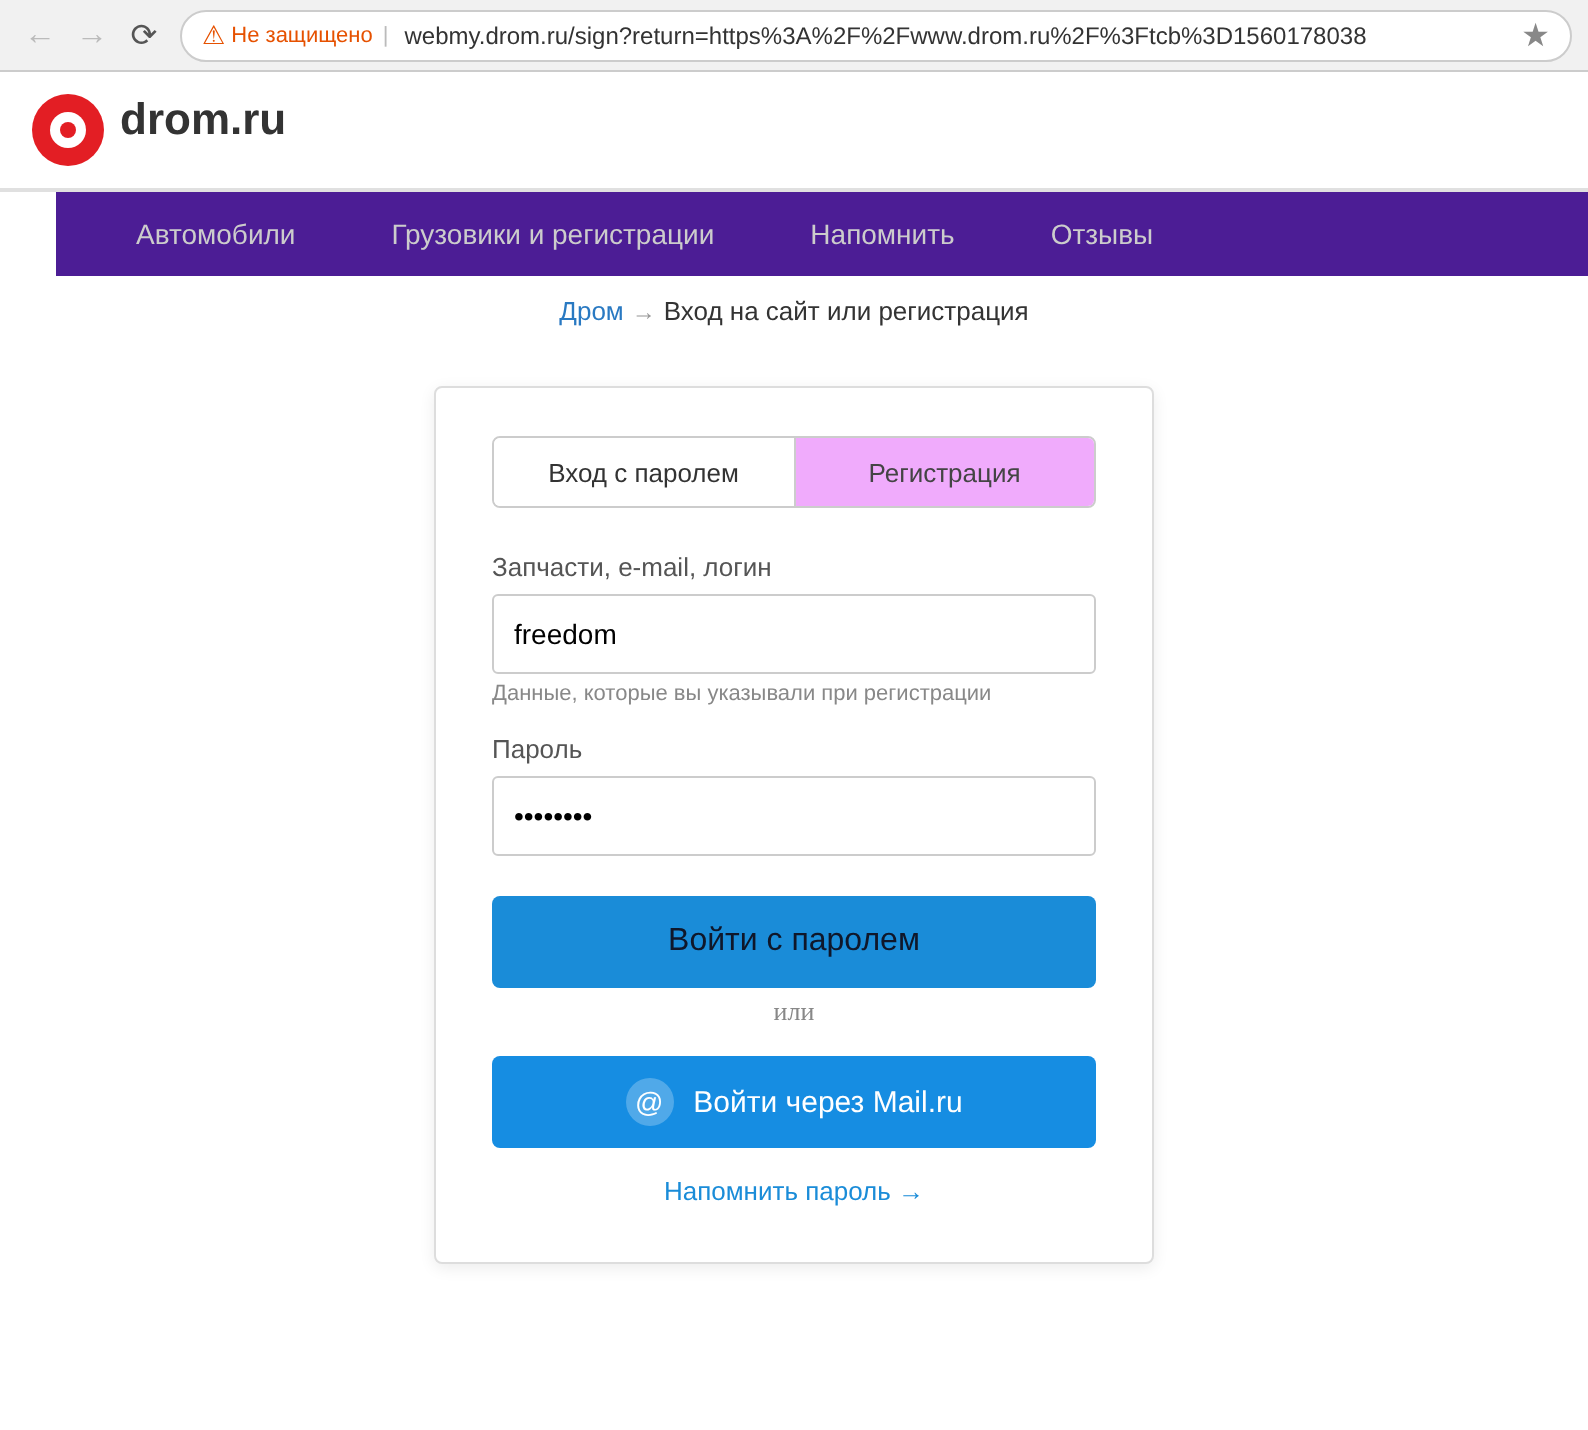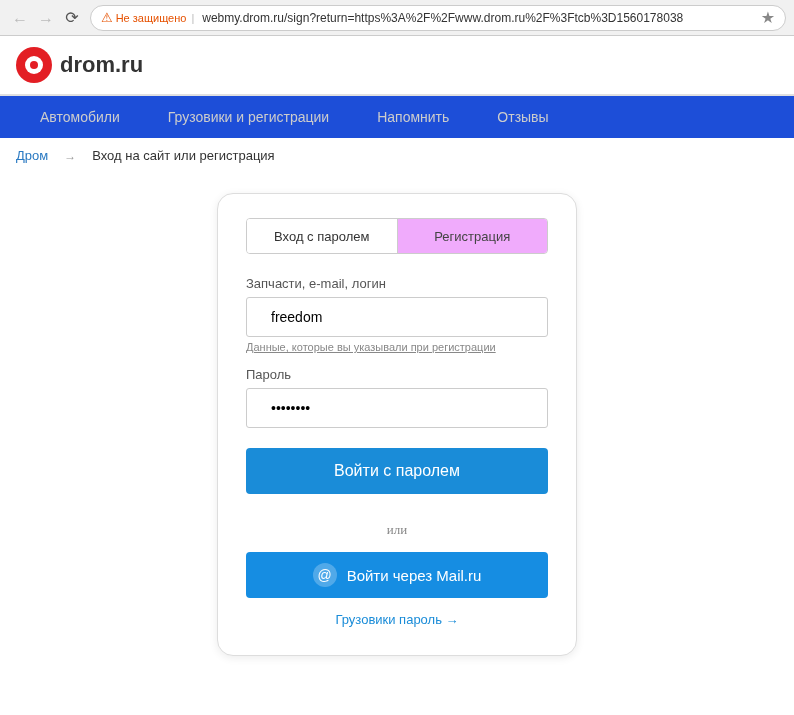--- a/index.html
+++ b/index.html
@@ -88,21 +88,20 @@
     .site-header {
       height: 60px;
       background: #fff;
       border-bottom: 2px solid #e0e0e0;
       display: flex;
       align-items: center;
       padding: 0 16px;
     }
     .logo-container {
       display: flex;
-      align-items: center;
       gap: 8px;
       text-decoration: none;
     }
     .logo-icon {
       width: 36px;
       height: 36px;
       background: #e31e24;
       border-radius: 50%;
       display: flex;
       align-items: center;
@@ -126,45 +125,47 @@
       position: absolute;
     }
     .logo-text {
       font-size: 22px;
       font-weight: bold;
       color: #333;
     }
 
     
     .nav-menu {
-      background: #1d4ed8;
+      background: #4c1d95;
       height: 42px;
       display: flex;
       align-items: center;
       padding: 0 16px;
+      margin-left: 28px;
     }
     .nav-item {
       color: #ccc;
       font-size: 14px;
       padding: 0 24px;
       height: 42px;
       display: flex;
       align-items: center;
       cursor: pointer;
       text-decoration: none;
       white-space: nowrap;
     }
 
     
     .breadcrumb {
       padding: 10px 16px;
       display: flex;
       align-items: center;
-      gap: 16px;
-      font-size: 13px;
+      gap: 4px;
+      font-size: 13px;
+      justify-content: center;
     }
     .breadcrumb-link {
       color: #2979c2;
       text-decoration: none;
       cursor: pointer;
     }
     .breadcrumb-arrow {
       color: #999;
       font-size: 12px;
     }
@@ -174,21 +175,21 @@
 
     
     .main-content {
       display: flex;
       justify-content: center;
       padding: 20px 16px 40px;
     }
     .login-box {
       background: #fff;
       border: 1px solid #ddd;
-      border-radius: 16px;
+      border-radius: 4px;
       padding: 24px 28px 28px;
       width: 360px;
       box-shadow: 0 2px 8px rgba(0,0,0,0.08);
     }
 
     
     .tabs {
       display: flex;
       margin-bottom: 22px;
       border: 1px solid #ccc;
@@ -220,47 +221,46 @@
     .field-label {
       font-size: 13px;
       color: #555;
       margin-bottom: 6px;
     }
     .field-input {
       width: 100%;
       height: 40px;
       border: 1px solid #ccc;
       border-radius: 3px;
-      padding: 0 24px;
+      padding: 0 10px;
       font-size: 14px;
       outline: none;
     }
     .field-hint {
       font-size: 11px;
       color: #888;
       margin-top: 4px;
       margin-bottom: 14px;
-      text-decoration: underline;
     }
 
     .password-section {
       margin-bottom: 20px;
     }
 
     
     .btn-login {
       width: 100%;
       height: 46px;
       background: #1a8cd8;
-      color: #ffffff;
+      color: #0f172a;
       border: none;
       border-radius: 4px;
       font-size: 16px;
       cursor: pointer;
-      margin-bottom: 28px;
+      margin-bottom: 4px;
     }
 
     .or-divider {
       text-align: center;
       color: #888;
       font-size: 13px;
       margin-bottom: 14px;
       font-family: Liberation Serif, serif;
     }
 
@@ -371,17 +371,17 @@
     <div class="or-divider">или</div>
 
     
     <button class="btn-mailru">
       <div class="mailru-icon">@</div>
       <span>Войти через Mail.ru</span>
     </button>
 
     
     <div class="forgot-link">
-      <a>Грузовики пароль →</a>
+      <a>Напомнить пароль →</a>
     </div>
 
   </div>
 </div>
 
 </body></html>

